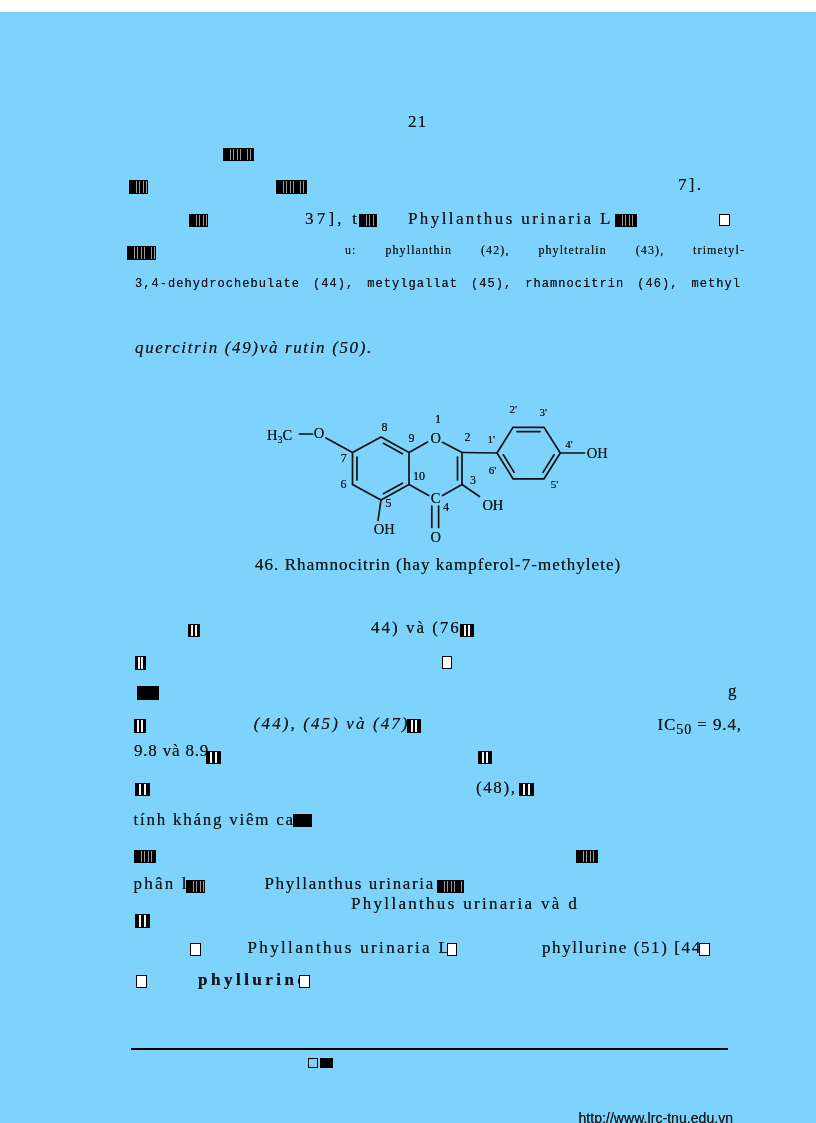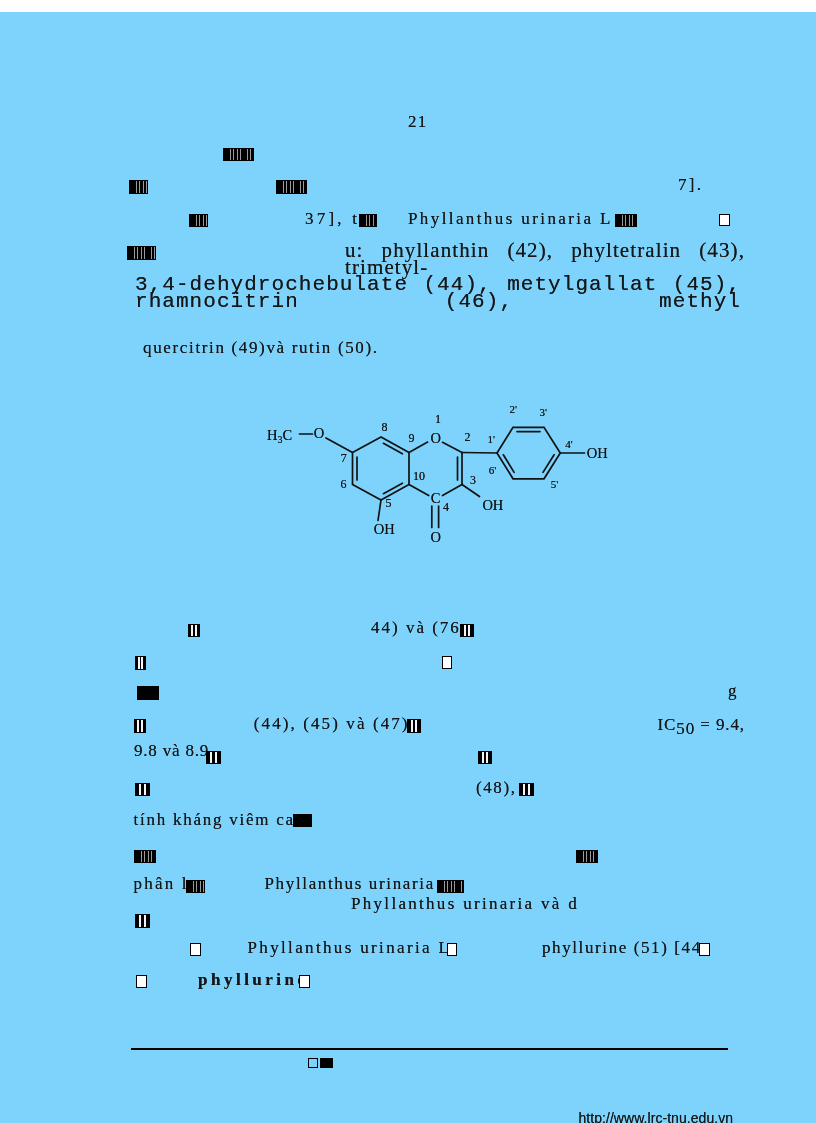--- a/index.html
+++ b/index.html
@@ -1,19 +1,19 @@
 <!DOCTYPE html>
 <html><head>
 <meta charset="utf-8">
 <style>
   html,body{margin:0;padding:0;background:#fff;}
   #page{position:relative;width:816px;height:1123px;background:#7dd3fc;overflow:hidden;
         font-family:"Liberation Serif",serif;color:#161616;text-shadow:0 0 0.6px rgba(20,20,20,0.75);margin-top:12px;}
   .t{position:absolute;font-size:17px;line-height:17px;white-space:pre;}
-  .j{position:absolute;font-size:21px;line-height:17px;text-align:justify;text-align-last:justify;}
+  .j{position:absolute;font-size:12px;line-height:17px;text-align:justify;text-align-last:justify;}
   .hx{position:absolute;box-sizing:border-box;border:1.6px solid #000;background:repeating-linear-gradient(90deg,#000 0 2.6px,#9a9a9a 2.6px 3.4px) #000;height:13.5px;}
   .b1{position:absolute;box-sizing:border-box;height:13.5px;border:1.6px solid #000;background:linear-gradient(90deg,#000 0 22%,#f5f5f5 22% 40%,#000 40% 60%,#f5f5f5 60% 78%,#000 78% 100%);}
   .ob{position:absolute;height:10.5px;width:8.5px;border:1.5px solid #000;background:#fff;}
   .sb{position:absolute;background:#000;height:13.5px;}
   .obi{display:inline-block;height:10.2px;width:7.2px;border:1.3px solid #000;background:#fff;vertical-align:-1px;}
   svg text{font-family:"Liberation Serif",serif;fill:#111;}
 </style>
 </head>
 <body>
 <div id="page">
@@ -32,21 +32,21 @@
   <div class="t" style="left:408px;top:197.5px;letter-spacing:2.4px;">Phyllanthus urinaria L</div>
   <div class="hx" style="left:615px;top:201.7px;width:22px;"></div>
   <div class="ob" style="left:719px;top:201.7px;"></div>
 
   <div class="hx" style="left:127px;top:234.2px;width:29px;"></div>
   <div class="j" style="left:345px;top:230px;width:400px;letter-spacing:1.1px;">u: phyllanthin (42), phyltetralin (43), trimetyl-</div>
 
   <div class="j" style="left:135px;top:264.3px;width:606px;letter-spacing:1.05px;font-family:Liberation Mono, monospace;">3,4-dehydrochebulate (44), metylgallat (45), rhamnocitrin (46), methyl</div>
 
 
-  <div class="t" style="left:143px;top:327.3px;letter-spacing:1.65px;">quercitrin (49)và rutin (50).</div>
+  <div class="t" style="left:135px;top:327.3px;letter-spacing:1.65px;font-style:italic;">quercitrin (49)và rutin (50).</div>
 
   <svg style="position:absolute;left:250px;top:385px;" width="370" height="155" viewBox="0 0 370 155">
     <g stroke="#111" stroke-width="1.7" fill="none" stroke-linecap="round">
 
       <path d="M131,40 L102.5,55.5 L102.5,87.5 L131,103 L159,87.5 L159,55.5 Z"></path>
       <path d="M107,60 L107,83"></path>
       <path d="M133.4,46.3 L152.4,56.8"></path>
       <path d="M133.4,96.7 L152.4,86.2"></path>
 
       <path d="M159,55.5 L177.6,45.1"></path>
@@ -100,35 +100,36 @@
     <g font-size="11px">
       <text x="241.2" y="46" text-anchor="middle">1'</text>
       <text x="263.2" y="16" text-anchor="middle">2'</text>
       <text x="293.2" y="18.5" text-anchor="middle">3'</text>
       <text x="319.1" y="51" text-anchor="middle">4'</text>
       <text x="304.4" y="90.5" text-anchor="middle">5'</text>
       <text x="242.6" y="77" text-anchor="middle">6'</text>
     </g>
   </svg>
 
+  <div class="t" style="left:255px;top:543.8px;letter-spacing:1.05px;">46. Rhamnocitrin (hay kampferol-7-methylete)</div>
 
   <div class="b1" style="left:187.5px;top:611.6px;width:12px;"></div>
   <div class="t" style="left:371px;top:607.4px;letter-spacing:2.0px;">44) và (76</div>
   <div class="b1" style="left:460px;top:611.6px;width:14px;"></div>
 
   <div class="b1" style="left:134.7px;top:644.3px;width:11px;"></div>
   <div class="ob" style="left:441.5px;top:644.3px;"></div>
 
   <div class="sb" style="left:137px;top:674.3px;width:22px;"></div>
   <div class="t" style="left:728px;top:670.1px;">g</div>
 
   <div class="b1" style="left:134.3px;top:707.2px;width:12px;"></div>
-  <div class="t" style="left:253.8px;top:703px;letter-spacing:2.1px;">(44), (45) và (47)</div>
+  <div class="t" style="left:253.8px;top:703px;letter-spacing:2.1px;font-style:italic;">(44), (45) và (47)</div>
   <div class="b1" style="left:407px;top:707.2px;width:14px;"></div>
-  <div class="t" style="left:657.5px;top:704px;letter-spacing:0.9px;">IC<sub style="font-size:17px;vertical-align:-4px;line-height:0;">50</sub> = 9.4,</div>
+  <div class="t" style="left:657.5px;top:704px;letter-spacing:0.9px;">IC<sub style="font-size:14px;vertical-align:-4px;line-height:0;">50</sub> = 9.4,</div>
 
   <div class="t" style="left:134px;top:730px;letter-spacing:0.8px;text-align:center;">9.8 và 8.9</div>
   <div class="b1" style="left:206px;top:738.5px;width:15.4px;"></div>
   <div class="b1" style="left:477.5px;top:738.5px;width:14.5px;"></div>
 
   <div class="b1" style="left:135px;top:770.8px;width:14.5px;"></div>
   <div class="t" style="left:476px;top:766.5px;letter-spacing:1.6px;">(48),</div>
   <div class="b1" style="left:519px;top:770.8px;width:15px;"></div>
 
   <div class="t" style="left:133.5px;top:798.5px;letter-spacing:1.75px;">tính kháng viêm ca</div>

